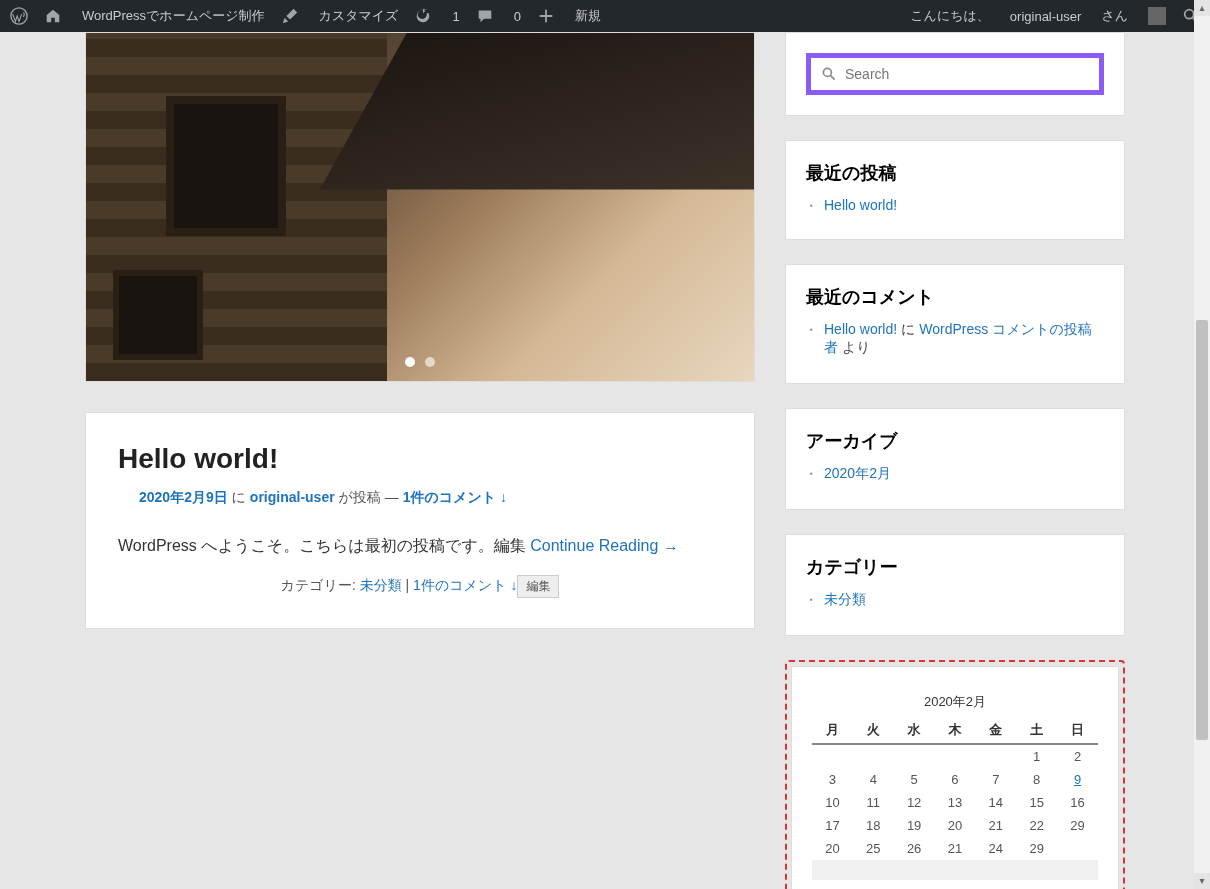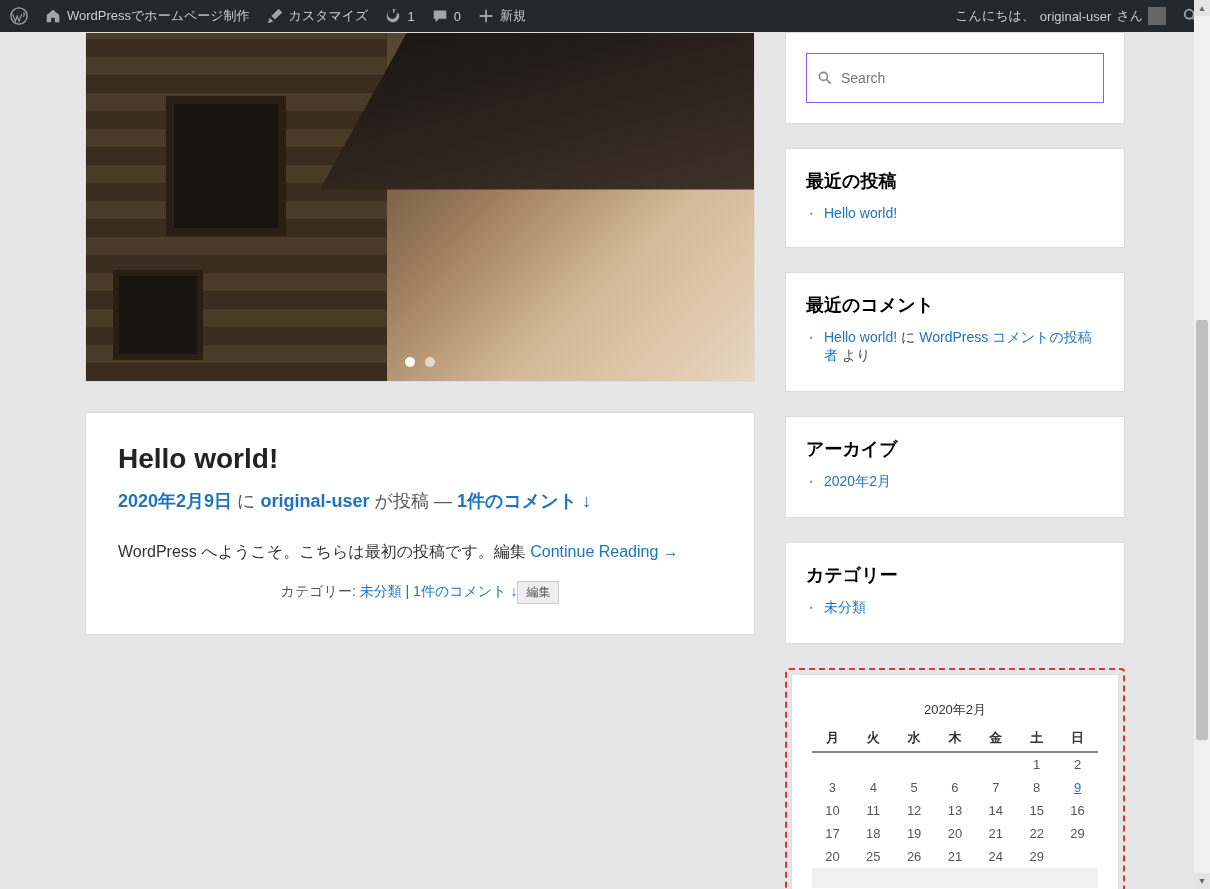--- a/index.html
+++ b/index.html
@@ -1,51 +1,51 @@
 <!DOCTYPE html>
 <html><head>
 <meta charset="utf-8">
 <style>
 * { margin: 0; padding: 0; box-sizing: border-box; }
 body { font-family: "Helvetica Neue", Helvetica, Arial, sans-serif; background: #e6e6e6; font-size: 14px; color: #333; }
 
 
 .admin-bar { background: #23282d; color: #ccc; height: 32px; display: flex; align-items: center; padding: 0 10px; font-size: 13px; justify-content: space-between; }
 .admin-bar .left, .admin-bar .right { display: flex; align-items: center; gap: 16px; }
-.admin-bar .item { display: flex; align-items: center; gap: 5px; cursor: pointer; }
+.admin-bar .item { display: flex; align-items: center; gap: 20px; cursor: pointer; }
 .admin-bar svg { fill: #a0a5aa; width: 18px; height: 18px; }
 .avatar { width: 18px; height: 18px; background: #666; display: inline-block; }
 
 .wrap { max-width: 1040px; margin: 0 auto; display: flex; gap: 30px; padding: 0 0 30px 0; }
 .main { flex: 1; min-width: 0; }
 .sidebar { width: 340px; }
 
 .widget { background: #fff; border: 1px solid #ddd; margin-bottom: 24px; padding: 20px; }
 .widget h3 { font-size: 18px; font-weight: bold; margin-bottom: 12px; color: #000000; }
 .widget ul { list-style: none; padding-left: 18px; }
 .widget ul li { position: relative; margin-bottom: 6px; font-size: 14px; color: #444; }
 .widget ul li::before { content: "▪"; position: absolute; left: -14px; color: #888; font-size: 8px; top: 4px; }
 .widget a { color: #1e73be; text-decoration: none; }
 
-.search-box { display: flex; align-items: flex-start; border: 1px solid #8b5cf6; padding: 16px 10px; gap: 8px; }
+.search-box { display: flex; align-items: flex-start; border: 5px solid #8b5cf6; padding: 8px 10px; gap: 8px; }
 .search-box input { border: none; outline: none; font-size: 14px; flex: 1; color: #888; }
 .search-box svg { width: 16px; height: 16px; fill: #888; }
 
 .hero { height: 350px; background: linear-gradient(135deg, #2a1f15 0%, #5c4a36 35%, #9b7a5a 55%, #d4b896 75%, #e8d6be 100%); border: 1px solid #ddd; position: relative; overflow: hidden; }
 .hero::before { content: ""; position: absolute; left: 0; top: 0; width: 45%; height: 100%; background: repeating-linear-gradient(0deg, #3a2c1e 0px, #3a2c1e 18px, #4a3a28 18px, #4a3a28 36px); }
 .hero::after { content: ""; position: absolute; right: 0; top: 0; width: 65%; height: 45%; background: linear-gradient(165deg, #1a1410 0%, #3d3228 100%); clip-path: polygon(20% 0, 100% 0, 100% 100%, 0 100%); }
 .hero-window { position: absolute; left: 12%; top: 18%; width: 120px; height: 140px; background: #1a1410; border: 8px solid #2a1f15; }
 .hero-window2 { position: absolute; left: 4%; top: 68%; width: 90px; height: 90px; background: #1a1410; border: 6px solid #2a1f15; }
 .dots { position: absolute; bottom: 14px; left: 50%; transform: translateX(-50%); display: flex; gap: 10px; }
 .dot { width: 10px; height: 10px; border-radius: 50%; background: rgba(255,255,255,0.6); cursor: pointer; }
 .dot.active { background: #fff; }
 
 .post { background: #fff; border: 1px solid #ddd; padding: 30px 32px; margin-top: 30px; }
 .post h2 { font-size: 28px; font-weight: bold; color: #222; margin-bottom: 14px; }
-.post .meta { font-size: 18px; color: #555; margin-bottom: 26px; }
+.post .meta { font-size: 14px; color: #555; margin-bottom: 26px; margin-left: 21px; }
 .post .meta a { color: #1e73be; text-decoration: none; font-weight: bold; }
 .post .body { font-size: 16px; color: #333; line-height: 1.6; margin-bottom: 16px; }
 .post .body a { color: #1e73be; text-decoration: none; }
 .post .footer { font-size: 14px; color: #555; display: flex; justify-content: center; align-items: center; }
 .post .footer a { color: #1e73be; text-decoration: none; }
 .edit-btn { background: #eee; border: 1px solid #ccc; padding: 2px 8px; font-size: 12px; color: #555; cursor: pointer; }
 
 .cal-widget { background: #fff; border: 1px solid #ddd; padding: 20px; position: relative; }
 .cal-outline { border: 2px dashed #d33; padding: 4px; border-radius: 4px; }
 .cal-widget table { width: 100%; border-collapse: collapse; font-size: 13px; text-align: center; }

